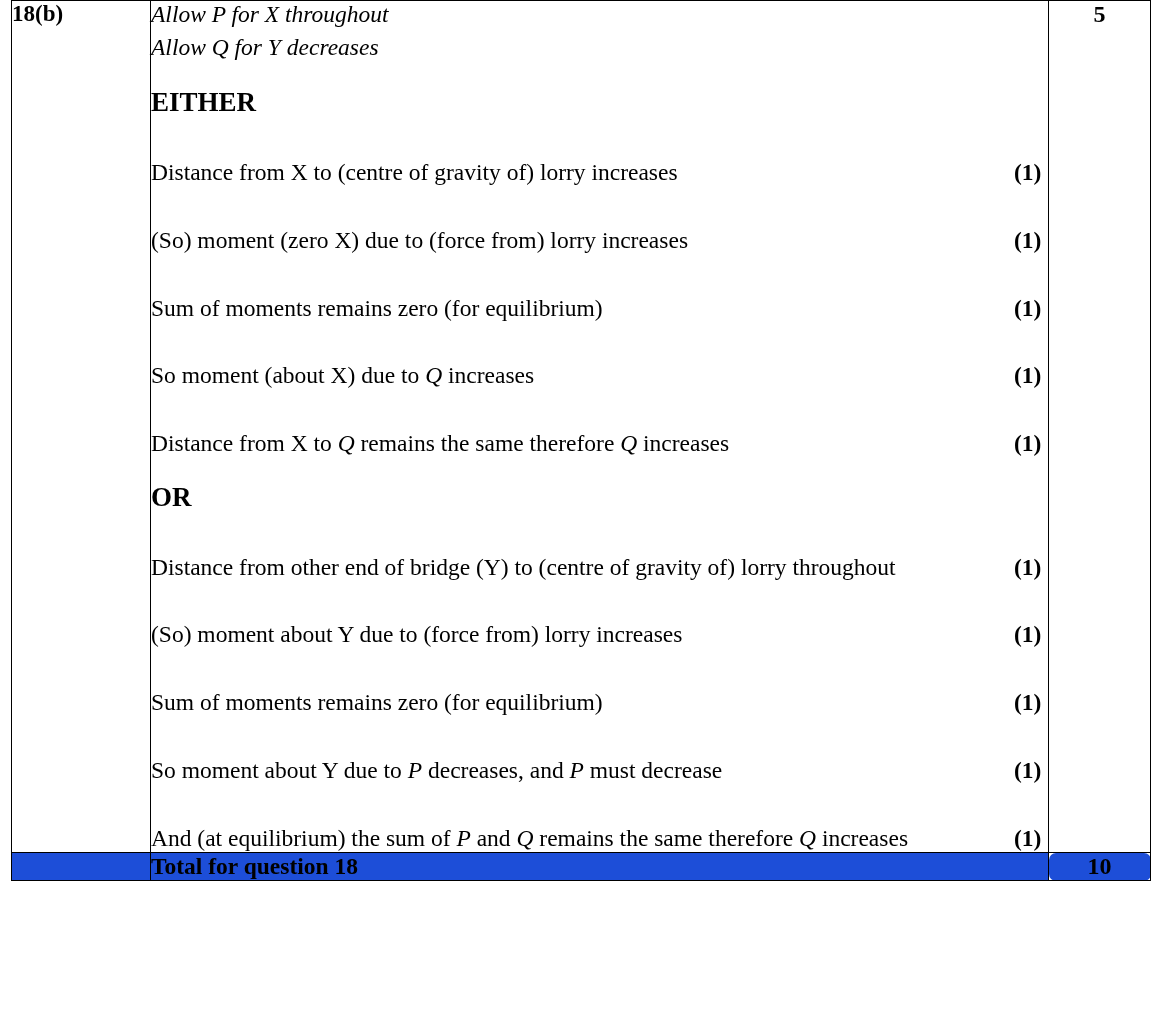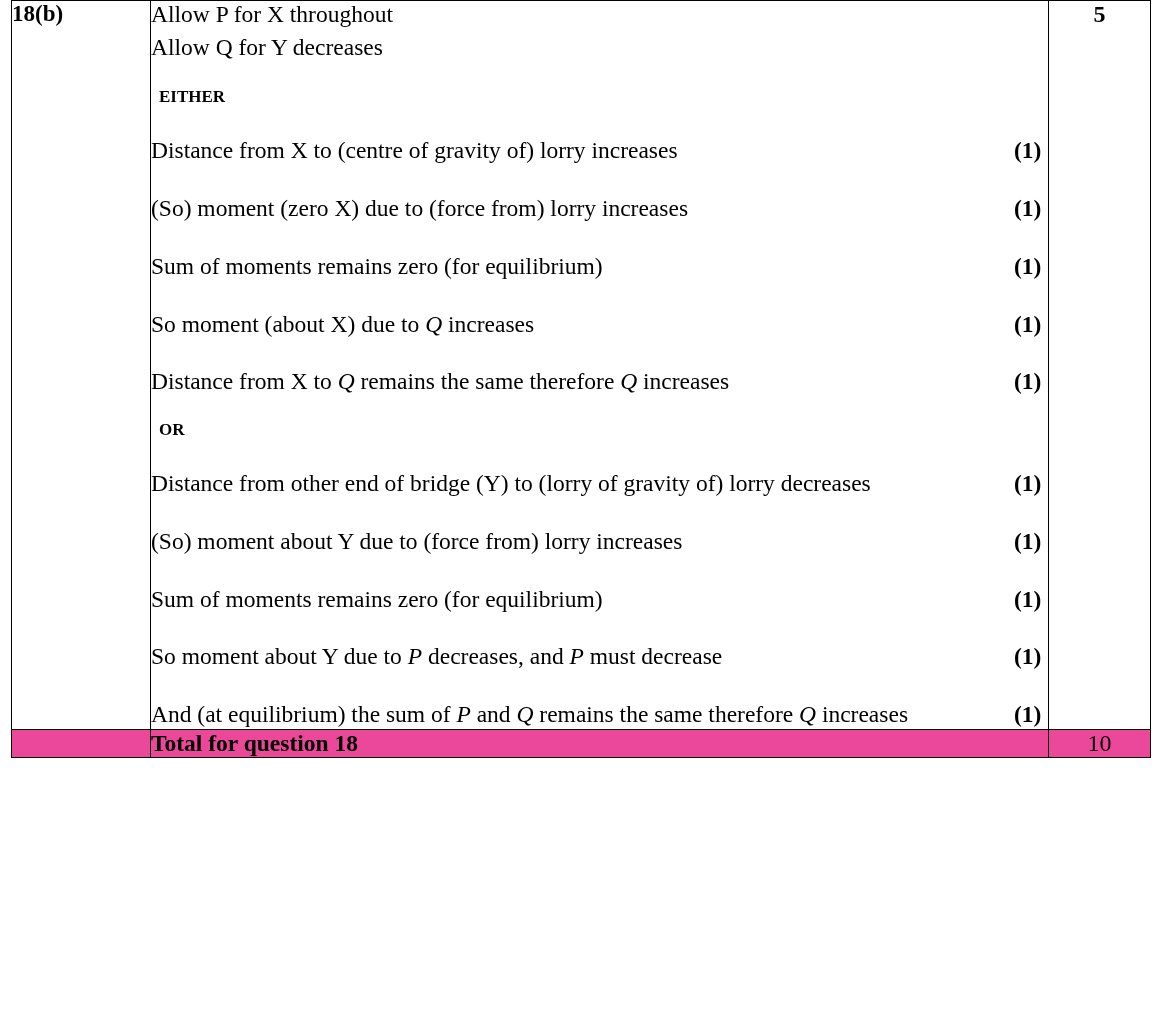--- a/index.html
+++ b/index.html
@@ -51,70 +51,72 @@
     font-weight: bold;
     font-size: 24px;
     text-align: center;
     vertical-align: bottom;
     padding-bottom: 12px;
   }
 
   .row-line {
     display: block;
     white-space: nowrap;
+    font-style: italic;
   }
   .lead {
     margin: 0 0 0 0;
   }
   .lead .row-line { margin-bottom: 5px; }
 
   .hdr {
     font-weight: bold;
-    font-size: 17px;
-    margin: 26px 0 0 8px;
+    font-size: 27px;
+    margin: 26px 0 0 0;
   }
   .hdr.or { margin-top: 24px; }
 
   .pt {
     display: flex;
     align-items: flex-end;
     justify-content: space-between;
-    margin-top: 30px;
+    margin-top: 40px;
   }
   .pt .txt {
     flex: 0 1 auto;
     padding-right: 20px;
   }
   .pt .mk {
     font-weight: bold;
     flex: 0 0 auto;
     width: 34px;
     text-align: left;
     white-space: nowrap;
   }
   .pt.two-line .mk { align-self: flex-start; }
   .pt.last .mk { align-self: flex-end; }
   i.it { font-style: italic; }
 
   
   tr.total td {
-    background: #ec4899;
+    background: #1d4ed8;
   }
   td.total-label {
     font-weight: bold;
     font-size: 23.5px;
     padding: 5px 0 6px 14px;
   }
   td.total-marks {
-    font-weight: normal;
+    font-weight: bold;
     font-size: 24px;
     text-align: center;
     vertical-align: middle;
     background: #d9d9d9;
     padding: 5px 0 6px 0;
+    border-radius: 7px;
   }
   td.total-blank { background: #d9d9d9; }
 </style>
 </head>
 <body>
 
 <div class="sheet">
   <table class="ms">
     <colgroup>
       <col class="c-qn">
@@ -156,21 +158,21 @@
           </div>
 
           <div class="pt">
             <div class="txt">Distance from X to <i class="it">Q</i> remains the same therefore <i class="it">Q</i> increases</div>
             <div class="mk">(1)</div>
           </div>
 
           <div class="hdr or">OR</div>
 
           <div class="pt two-line">
-            <div class="txt">Distance from other end of bridge (Y) to (lorry of gravity of) lorry decreases</div>
+            <div class="txt">Distance from other end of bridge (Y) to (centre of gravity of) lorry throughout</div>
             <div class="mk">(1)</div>
           </div>
 
           <div class="pt">
             <div class="txt">(So) moment about Y due to (force from) lorry increases</div>
             <div class="mk">(1)</div>
           </div>
 
           <div class="pt">
             <div class="txt">Sum of moments remains zero (for equilibrium)</div>

